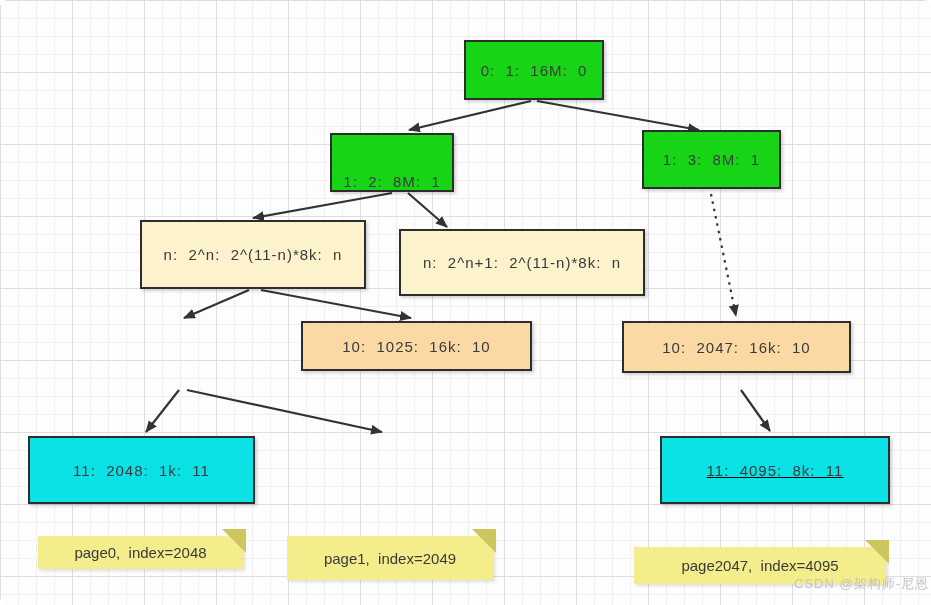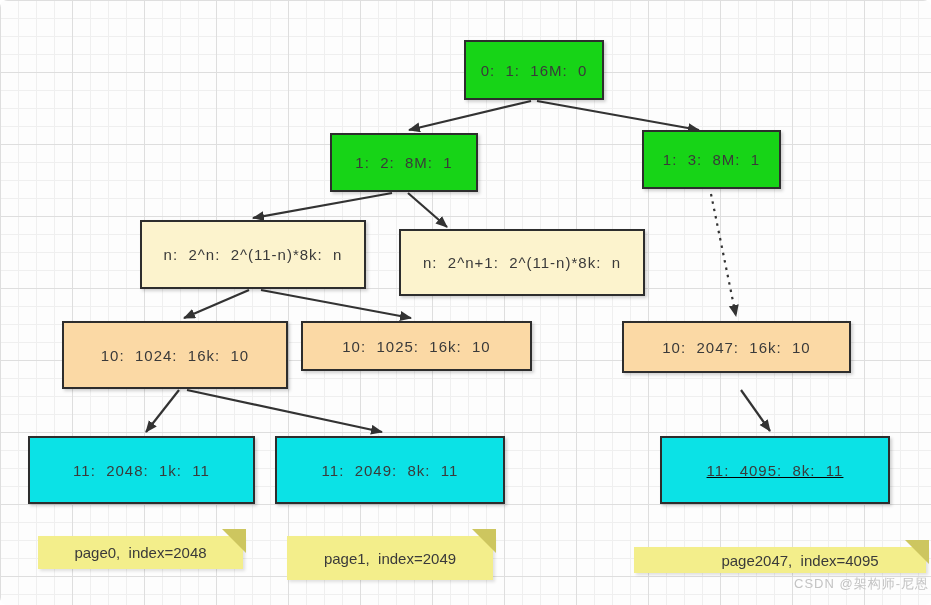--- a/index.html
+++ b/index.html
@@ -101,59 +101,53 @@
       <line x1="261" y1="290" x2="411" y2="318" stroke="#333333" stroke-width="2.2" marker-end="url(#arrow)"></line>
       <line x1="179" y1="390" x2="146" y2="432" stroke="#333333" stroke-width="2.2" marker-end="url(#arrow)"></line>
       <line x1="187" y1="390" x2="382" y2="432" stroke="#333333" stroke-width="2.2" marker-end="url(#arrow)"></line>
       <line x1="711" y1="194" x2="736" y2="316" stroke="#333333" stroke-width="2.2" stroke-dasharray="2.5 5" marker-end="url(#arrow)"></line>
       <line x1="741" y1="390" x2="770" y2="431" stroke="#333333" stroke-width="2.2" marker-end="url(#arrow)"></line>
     </svg>
 
   <div class="node green" style="left:464px; top:40px;  width:140px; height:60px;">
       <span>0:  1:  16M:  0</span>
     </div>
-  <div class="node green" style="left:330px; top:133px; width:148px; height:59px;">
+  <div class="node green" style="left:330px; top:133px; width:124px; height:59px;align-items:flex-end;">
       <span>1:  2:  8M:  1</span>
     </div>
   <div class="node green" style="left:642px; top:130px; width:139px; height:59px;">
       <span>1:  3:  8M:  1</span>
     </div>
   <div class="node cream" style="left:140px; top:220px; width:226px; height:69px;">
       <span>n:  2^n:  2^(11-n)*8k:  n</span>
     </div>
   <div class="node cream" style="left:399px; top:229px; width:246px; height:67px;">
       <span>n:  2^n+1:  2^(11-n)*8k:  n</span>
     </div>
-  <div class="node orange" style="left:62px;  top:321px; width:226px; height:68px;">
-      <span>10:  1024:  16k:  10</span>
-    </div>
   <div class="node orange" style="left:301px; top:321px; width:231px; height:50px;">
       <span>10:  1025:  16k:  10</span>
     </div>
   <div class="node orange" style="left:622px; top:321px; width:229px; height:52px;">
       <span>10:  2047:  16k:  10</span>
     </div>
   <div class="node cyan" style="left:28px;  top:436px; width:227px; height:68px;">
       <span>11:  2048:  1k:  11</span>
-    </div>
-  <div class="node cyan" style="left:275px; top:436px; width:230px; height:68px;">
-      <span>11:  2049:  8k:  11</span>
     </div>
   <div class="node cyan" style="left:660px; top:436px; width:230px; height:68px;text-decoration:underline;">
       <span>11:  4095:  8k:  11</span>
     </div>
 
   <div class="note" style="left:38px;  top:536px; width:205px; height:33px;">
     <span class="fold"></span>
     <span class="txt">page0,  index=2048</span>
   </div>
   <div class="note" style="left:287px; top:536px; width:206px; height:44px;">
     <span class="fold"></span>
     <span class="txt">page1,  index=2049</span>
   </div>
-  <div class="note" style="left:634px; top:547px; width:252px; height:26px;padding-left:40px;">
+  <div class="note" style="left:634px; top:547px; width:252px; height:37px;">
     <span class="fold"></span>
     <span class="txt">page2047,  index=4095</span>
   </div>
 
   <div class="watermark">CSDN @架构师-尼恩</div>
 
 </div>
 
 </body></html>

